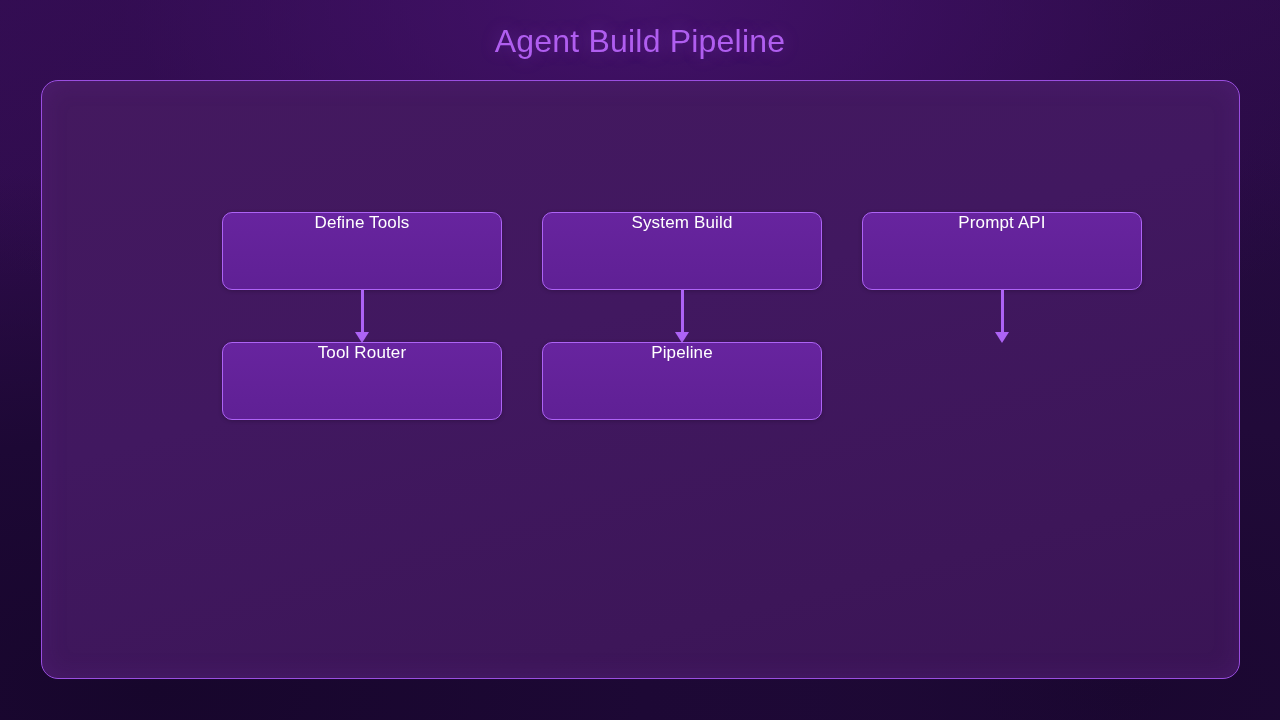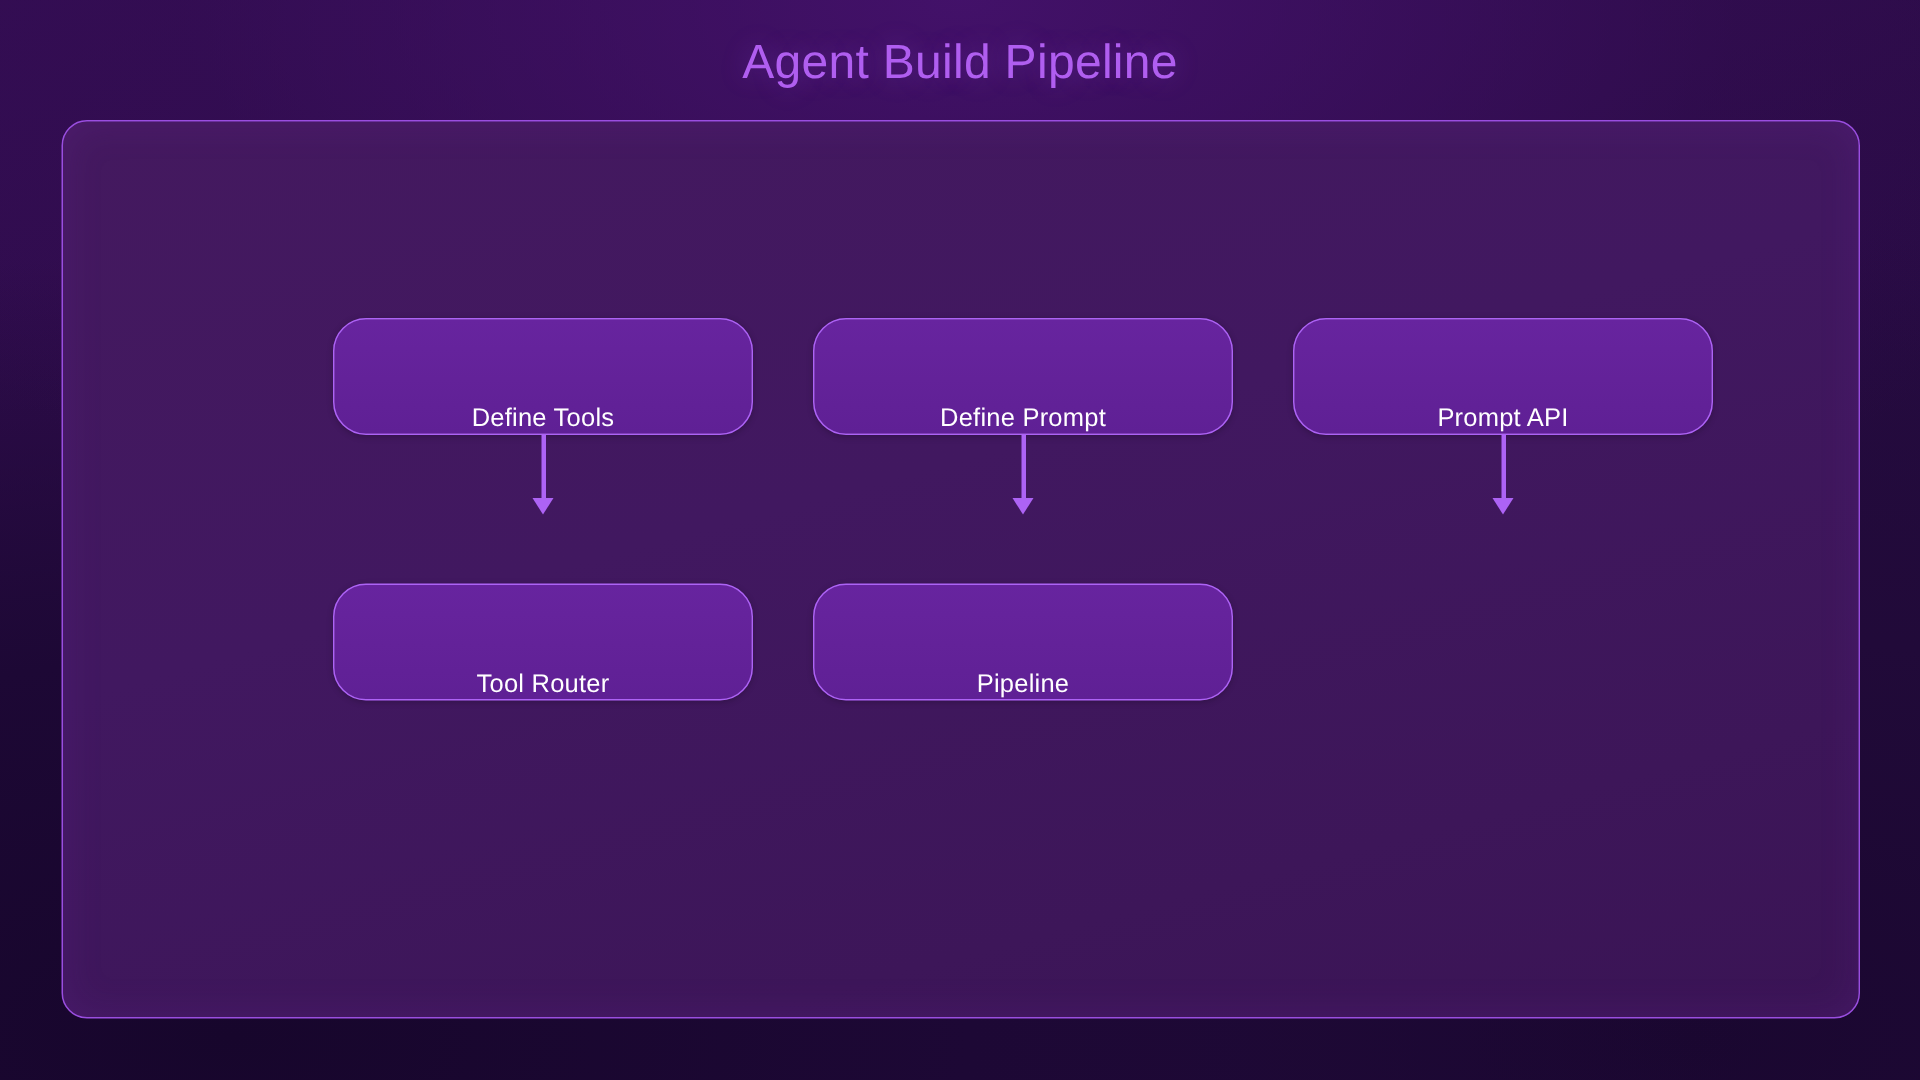--- a/index.html
+++ b/index.html
@@ -55,41 +55,41 @@
     border: 1.4px solid #9a4ee0;
     border-radius: 17px;
     background: linear-gradient(165deg, #44195f 0%, #411860 42%, #3d1659 78%, #3a1455 100%);
     box-shadow: 0 0 26px rgba(122,45,180,0.18) inset;
   }
 
   
   .node {
     position: absolute;
     border: 1.6px solid #ad63f5;
-    border-radius: 22px;
+    border-radius: 10px;
     background: linear-gradient(180deg, #67249f 0%, #632299 52%, #5f2095 100%);
     display: flex;
-    align-items: flex-end;
+    align-items: flex-start;
     justify-content: center;
     box-shadow: 0 1px 4px rgba(0,0,0,0.22);
   }
 
   .node-label {
     color: #ffffff;
     font-size: 17px;
     font-weight: 400;
     line-height: 20px;
     letter-spacing: 0.15px;
     white-space: nowrap;
     text-align: center;
   }
 
   
   .node.r0 { top: 131px; height: 78px; }
-  .node.r1 { top: 261px; height: 78px; margin-top: 47px; }
+  .node.r1 { top: 261px; height: 78px; }
   .node.c0 { left: 180px; width: 280px; }
   .node.c1 { left: 500px; width: 280px; }
   .node.c2 { left: 820px; width: 280px; }
 
   
   .connector {
     position: absolute;
     top: 209px;
     width: 14px;
     height: 53px;
@@ -125,21 +125,21 @@
 
   <div class="page-title">Agent Build Pipeline</div>
 
   <div class="diagram-panel">
 
     <div class="node r0 c0">
       <span class="node-label">Define Tools</span>
     </div>
 
     <div class="node r0 c1">
-      <span class="node-label">Define Prompt</span>
+      <span class="node-label">System Build</span>
     </div>
 
     <div class="node r0 c2">
       <span class="node-label">Prompt API</span>
     </div>
 
     <div class="connector a0">
       <div class="shaft"></div>
       <div class="head"></div>
     </div>

